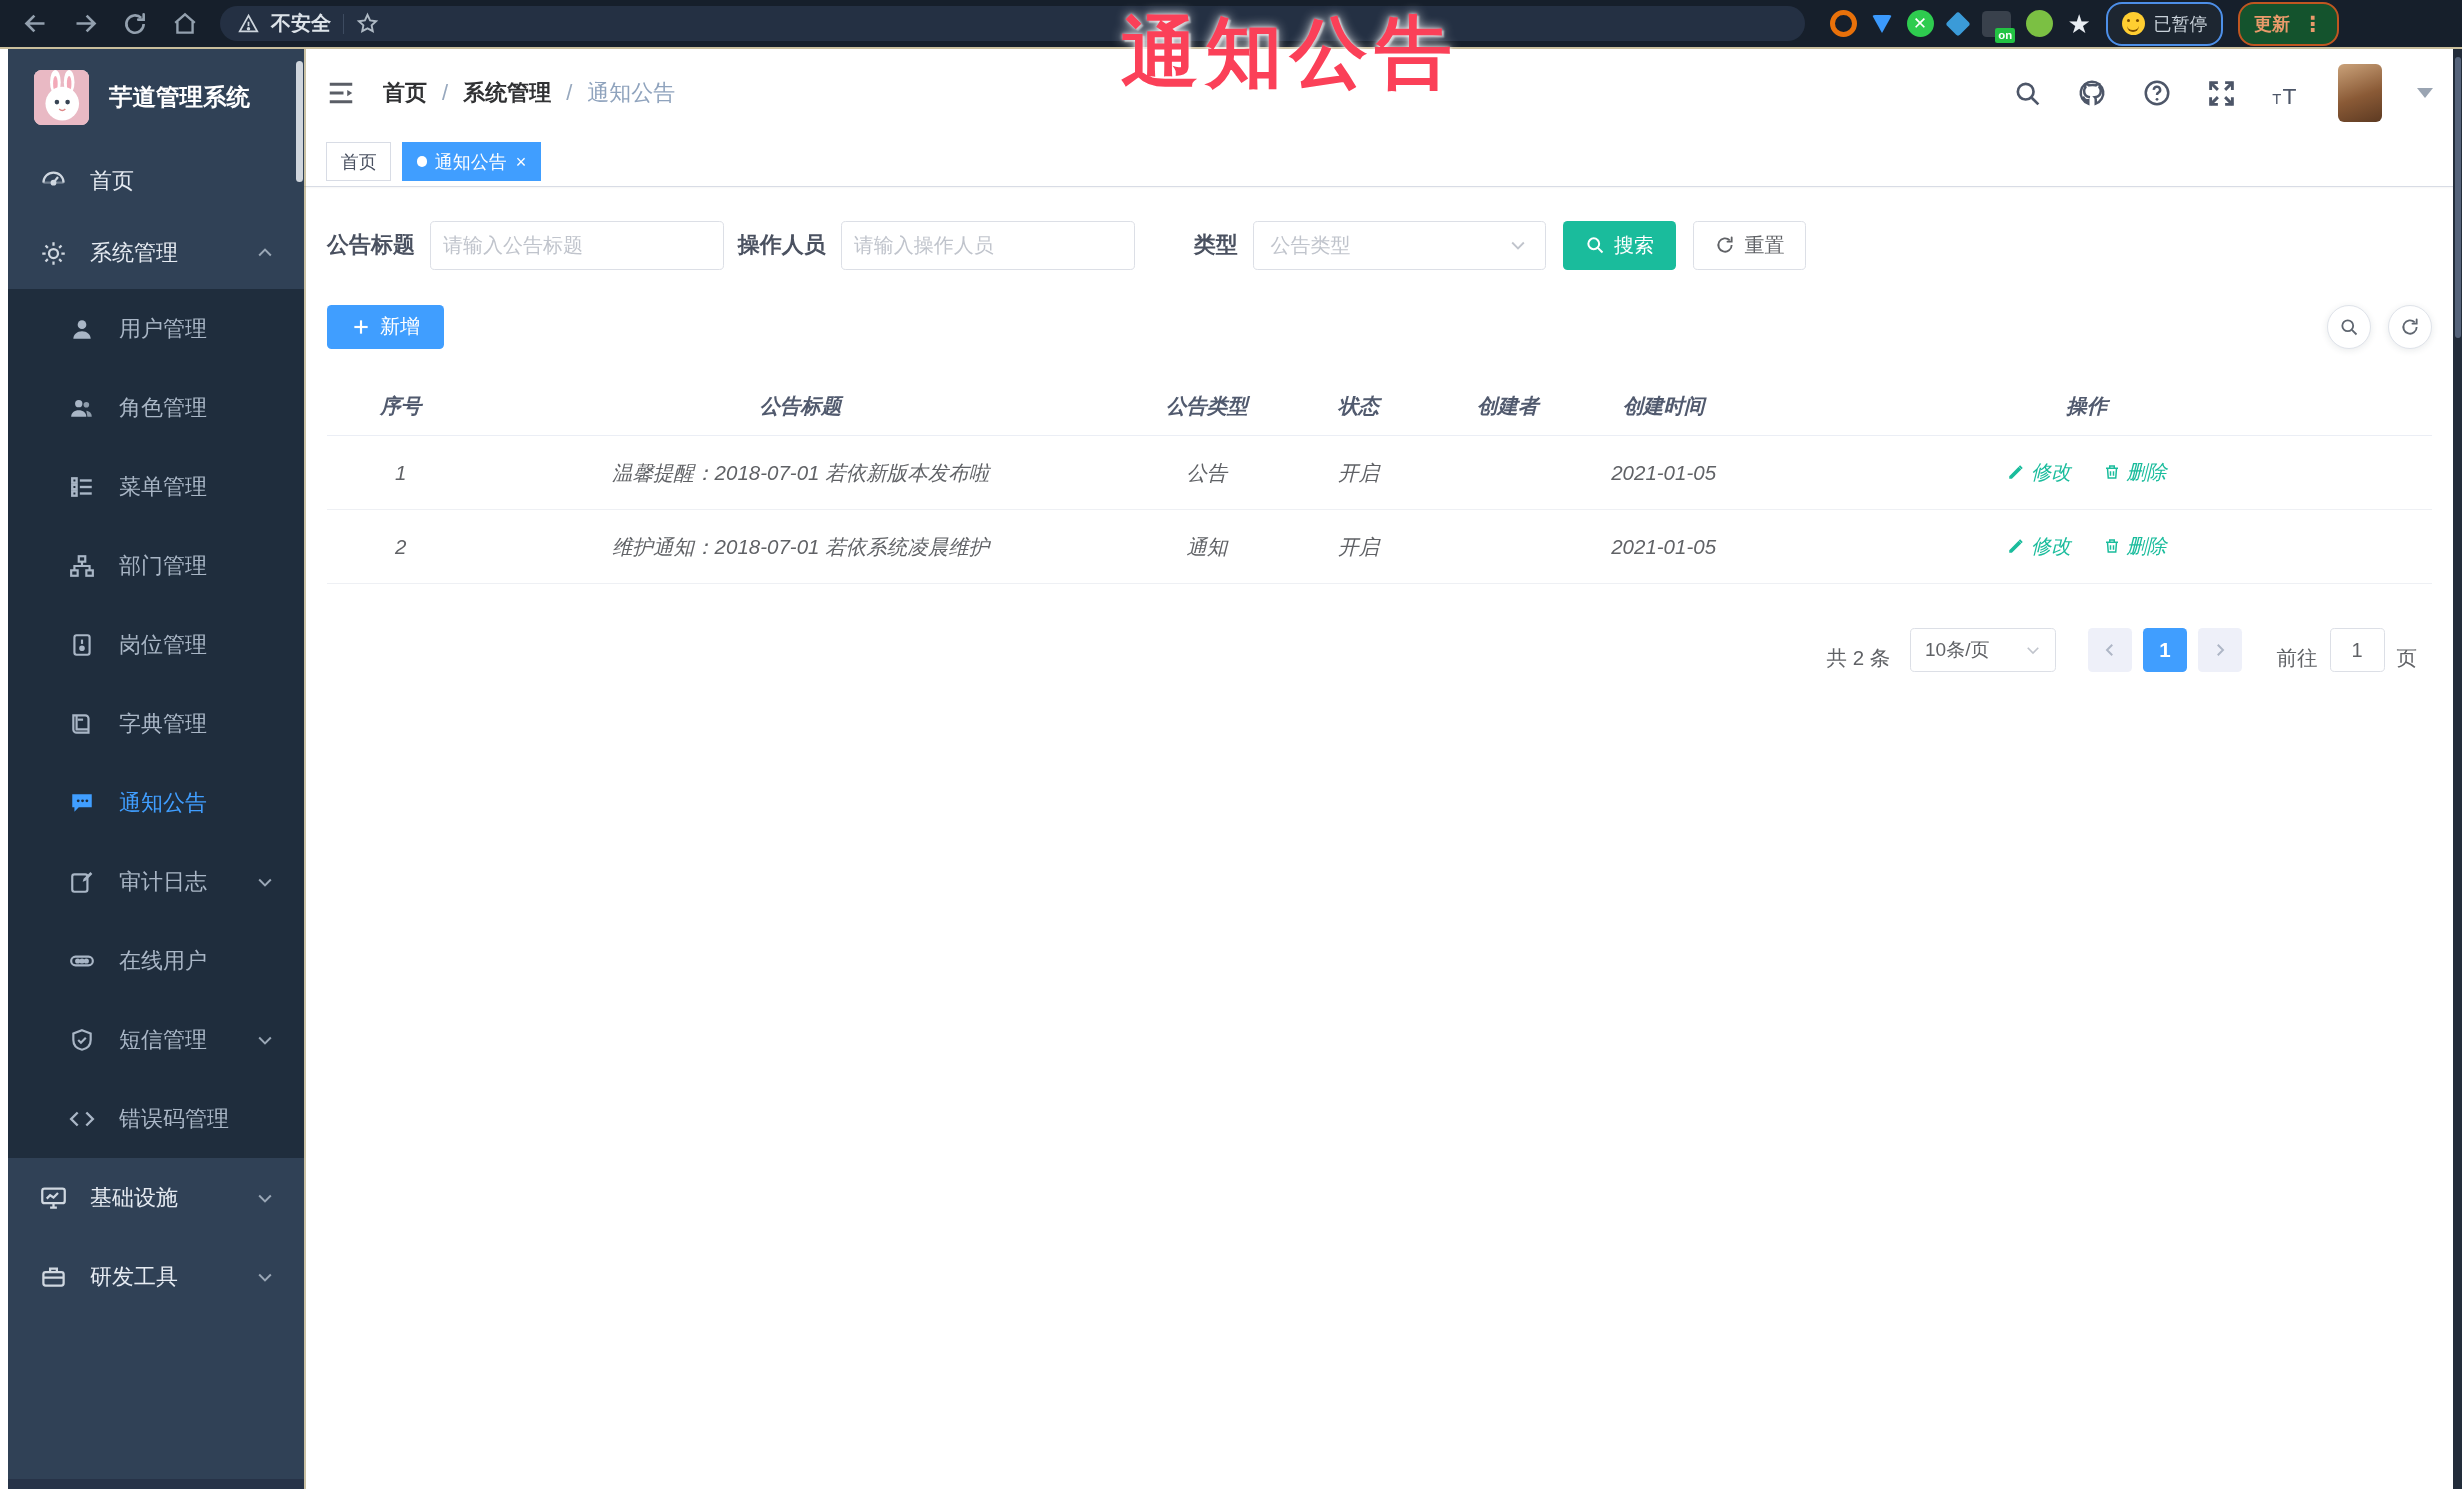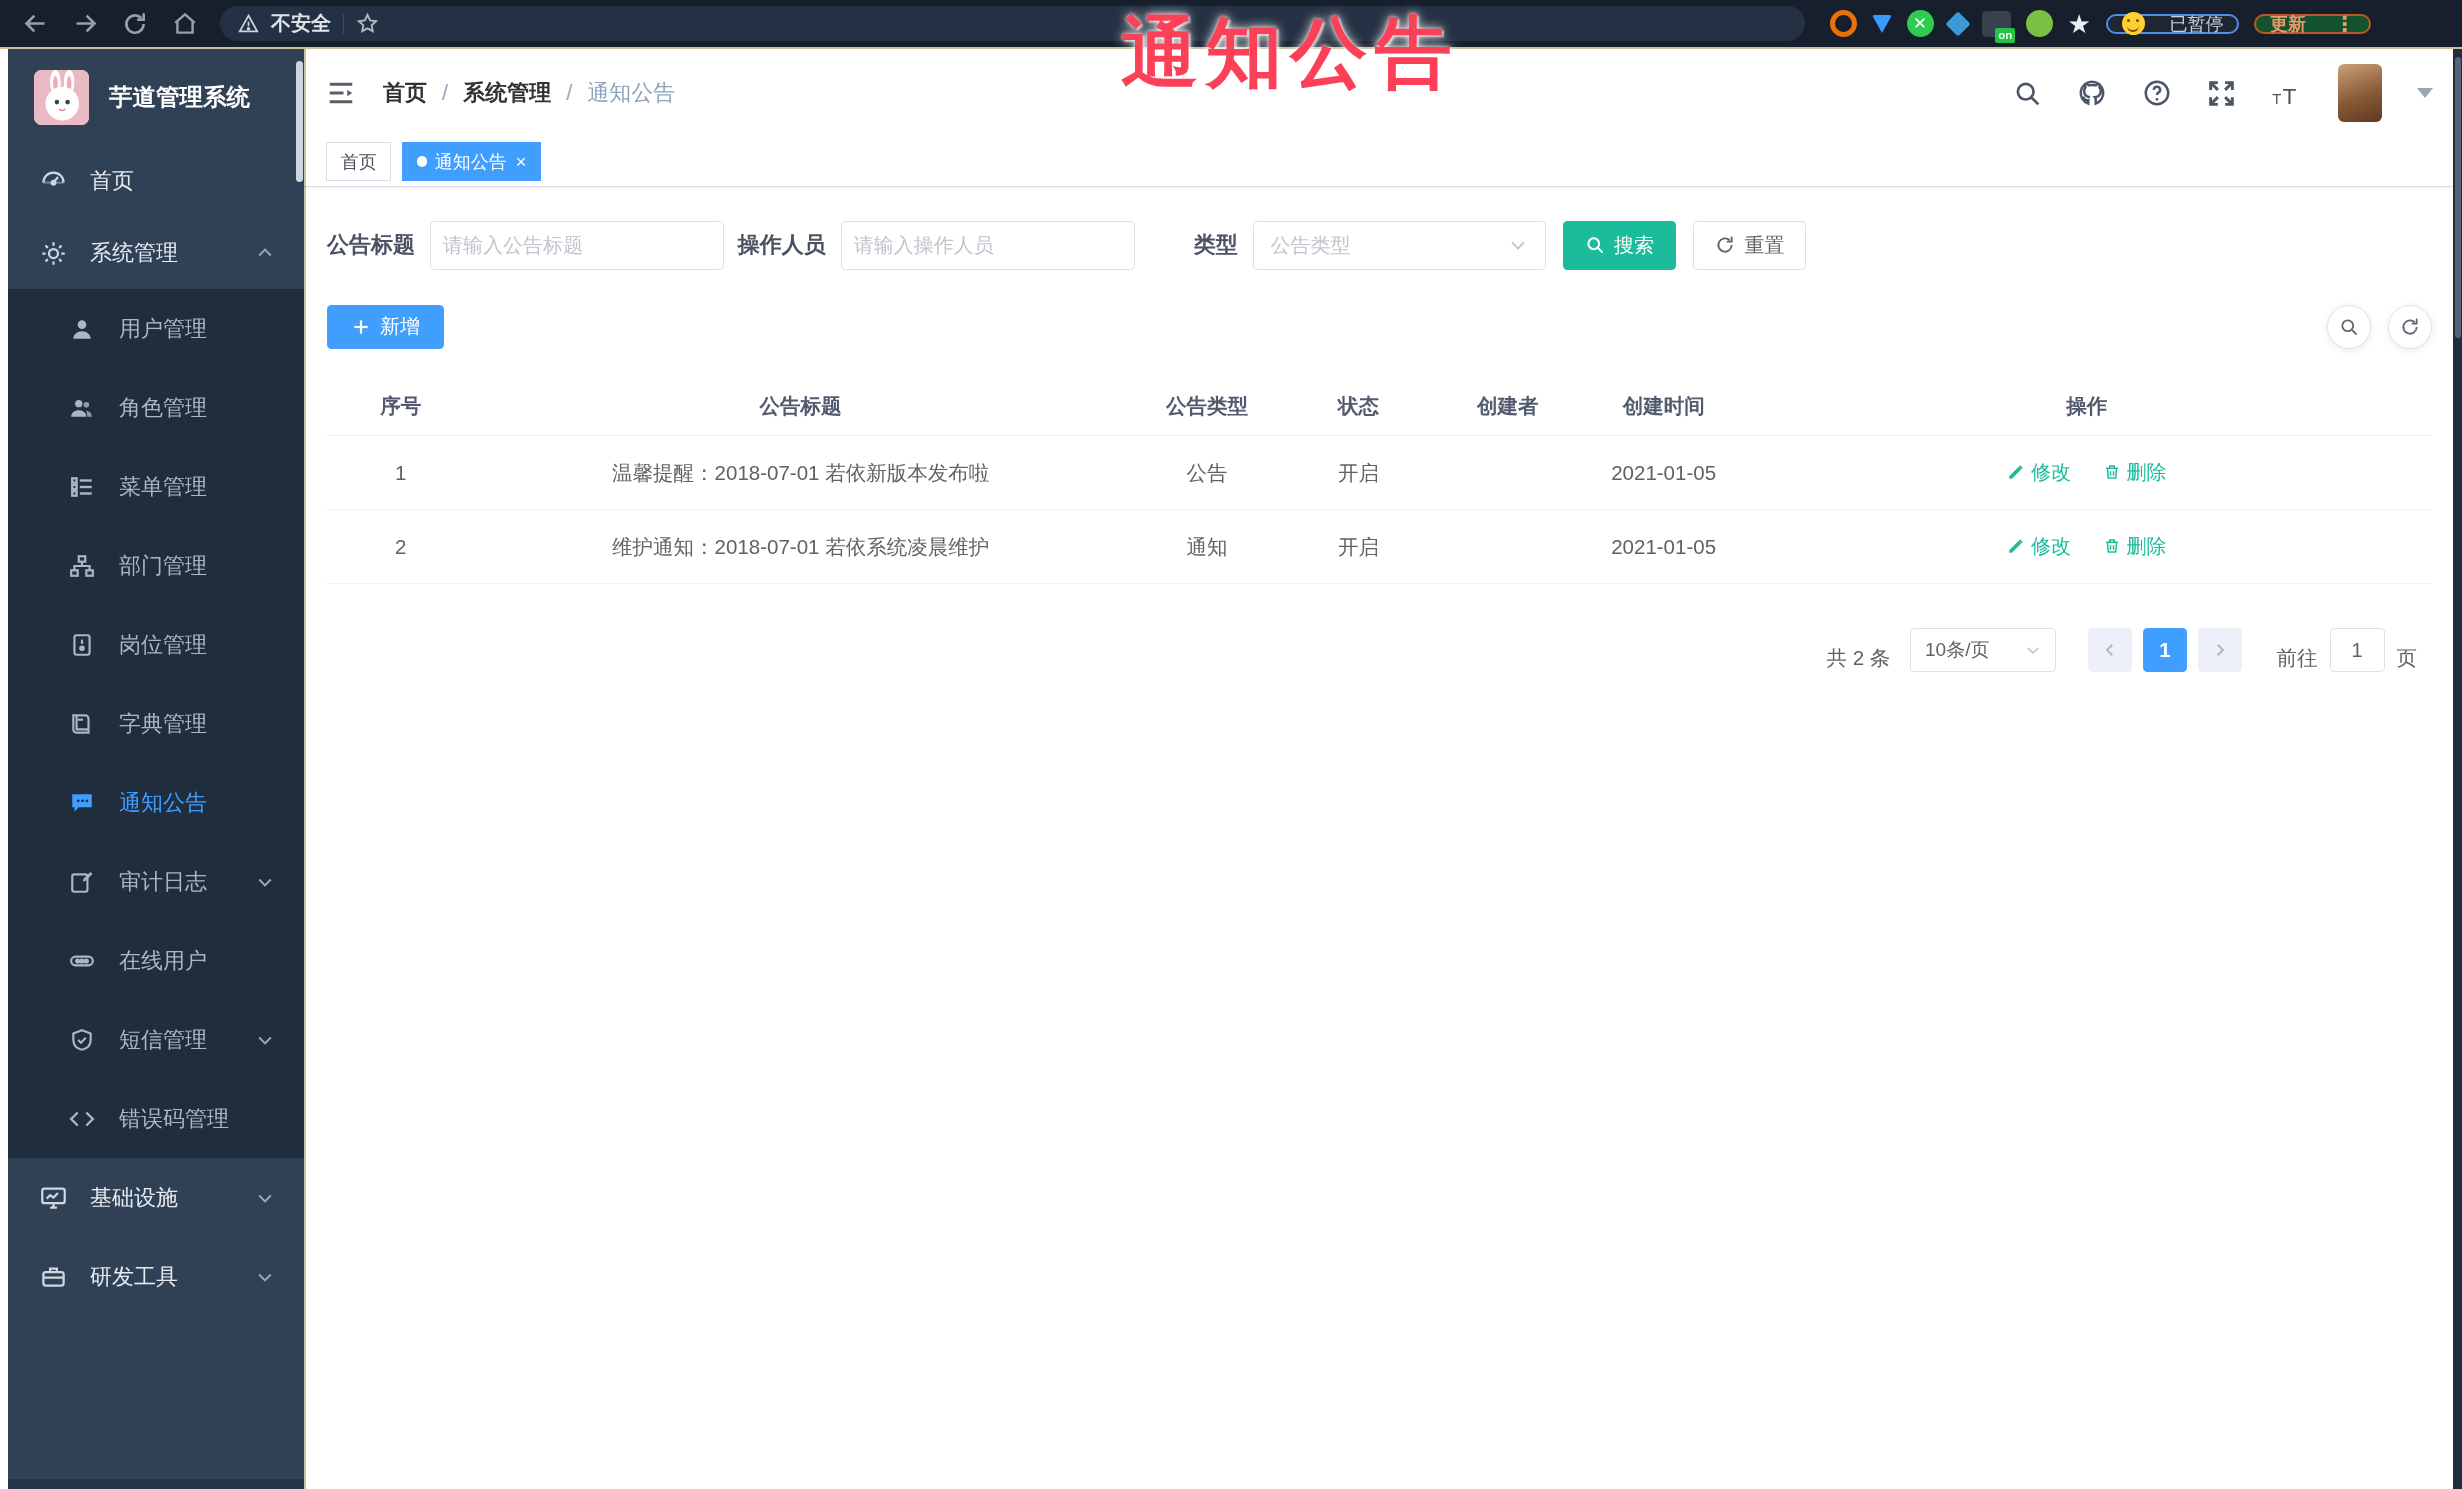--- a/index.html
+++ b/index.html
@@ -30,21 +30,21 @@
   .ext-row{ display:flex; align-items:center; gap:15px; margin-left:4.6px; }
   .ext{ width:27px; height:27px; border-radius:50%; position:relative; display:flex; align-items:center; justify-content:center; }
   .ext-orange{ background:transparent; border:5.3px solid #e8710a; }
   .ext-drop{ width:0;height:0;border-left:10px solid transparent;border-right:10px solid transparent;border-top:18px solid #3b99fc; border-radius:3px;}
   .ext-green{ background:#2ecc4f; color:#fff; font-size:16.7px; font-weight:700;}
   .ext-diamond{ width:18px;height:18px; background:#3b9bd8; transform:rotate(45deg); border-radius:3px;}
   .ext-dark{ width:29px;height:26px;border-radius:4.6px;background:#39414c; }
   .on-badge{ position:absolute; right:-4.6px; bottom:-6px; background:#23c343; color:#fff; font-size:11.4px; font-weight:700; padding:0.8px 3px; border-radius:2.3px; line-height:1.1;}
   .ext-leaf{ background:#7bc043; }
   .ext-star{ color:#e9eef3; font-size:26px; line-height:1; }
-  .pill{ height:20px; border-radius:16px; display:flex; align-items:center; gap:25px; padding:0 13.7px; font-size:18px; }
+  .pill{ height:44px; border-radius:16px; display:flex; align-items:center; gap:9px; padding:0 13.7px; font-size:18px; }
   .pill-paused{ border:2.3px solid #4d8fe8; color:#c9d2da; background:rgba(255,255,255,.03); }
   .pill-update{ border:2.3px solid #c05621; color:#ea9a6b; background:#14532d; font-weight:700; }
   .kebab{ color:#ea9a6b; font-size:21px; letter-spacing:0; margin-left:3px; }
   .smiley{ width:23px;height:23px;border-radius:50%;background:#ffce31; position:relative;}
   .smiley::before{content:"";position:absolute;left:5.3px;top:6.8px;width:3px;height:3px;border-radius:50%;background:#7a4b00;box-shadow:9px 0 0 #7a4b00;}
   .smiley::after{content:"";position:absolute;left:5.3px;top:12px;width:12px;height:6px;border-bottom:2.3px solid #7a4b00;border-radius:0 0 10.6px 10.6px;}
 
   
   .sidebar{
     position:absolute; top:49px; left:8px; width:296px; bottom:0;
@@ -96,21 +96,21 @@
   .f-select .sel-chev{ margin-left:auto; color:#c0c4cc; }
   .btn{ height:49px; display:inline-flex; align-items:center; gap:9px; padding:0 21px; border-radius:4.6px; font-size:20px; cursor:pointer; border:0.8px solid transparent; }
   .btn-search{ background:#1abc9c; color:#fff; }
   .btn-reset{ background:#fff; color:#606266; border-color:#dcdfe6; }
 
   .toolbar-row{ display:flex; align-items:center; margin-top:35px; }
   .btn-add{ height:44px; background:#409eff; color:#fff; padding:0 23px; font-size:20px; }
   .circle-btns{ margin-left:auto; display:flex; gap:16.7px; }
   .cbtn{ width:44px; height:44px; border-radius:50%; border:0.8px solid #dfe3ea; background:#fff; display:flex; align-items:center; justify-content:center; color:#5f6670; box-shadow:0 1.5px 7.6px rgba(31,45,61,.10); cursor:pointer; }
 
-  table.grid{ width:100%; margin-top:29px; border-collapse:collapse; table-layout:fixed; }
+  table.grid{ width:100%; margin-top:29px; border-collapse:collapse; table-layout:fixed;font-style:italic; }
   table.grid th{ height:58px; font-size:20.5px; font-weight:700; color:#515a6e; text-align:center; border-bottom:0.8px solid #ebeef5; }
   table.grid td{ height:74px; font-size:20.5px; color:#606266; text-align:center; border-bottom:0.8px solid #eef0f4; }
   .op-link{ color:#1abc9c; display:inline-flex; align-items:center; gap:6px; cursor:pointer; font-size:20px; }
   .op-link + .op-link{ margin-left:26px; }
 
   .pagination{ display:flex; align-items:flex-end; justify-content:flex-end; margin-top:44px; font-size:20.5px; color:#606266; padding-right:15px;}
   .pg-size{ width:146px; height:44px; border:0.8px solid #dcdfe6; border-radius:4.6px; margin-left:20px; display:flex; align-items:center; padding:0 13.7px; color:#606266; font-size:19px; cursor:pointer; background:#fff;}
   .pg-size .sel-chev{ margin-left:auto; color:#c0c4cc; }
   .pg-btn{ width:44px; height:44px; border-radius:4.6px; background:#eef0f9; color:#aeb6c6; display:flex; align-items:center; justify-content:center; cursor:pointer; }
   .pg-prev{ margin-left:32px; } .pg-next{ margin-left:10.6px; }

